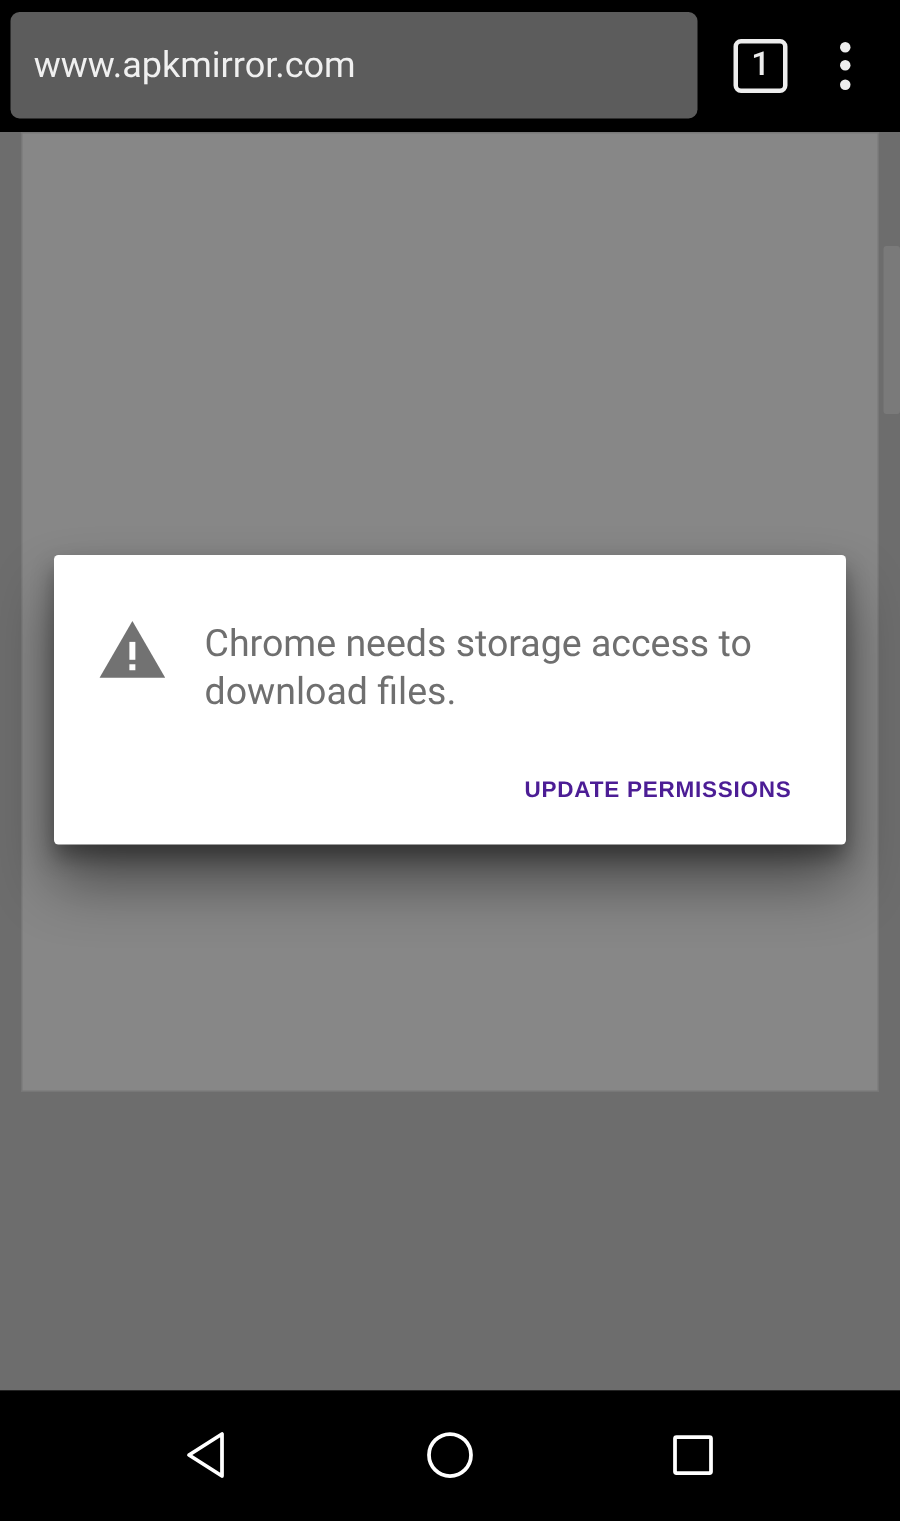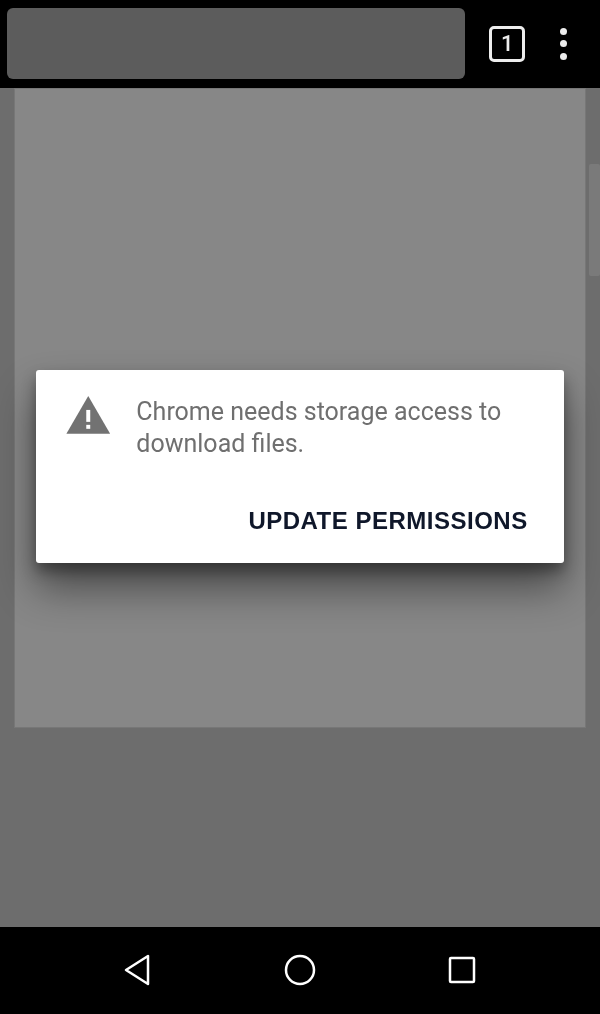--- a/index.html
+++ b/index.html
@@ -57,51 +57,52 @@
   .scroll-thumb {
     position: absolute; right: 0; top: 164px; width: 11px; height: 112px;
     background: #7a7a7a; border-radius: 2px;
   }
 
   
   .dialog {
     position: absolute; left: 36.35px; top: 370.4px; width: 527.3px; height: 193px;
     background: #fff; border-radius: 3px;
     box-shadow: 0 25px 40px rgba(0,0,0,0.45), 0 8px 14px rgba(0,0,0,0.35);
-    padding: 26px 30px 18px 30px;
+    padding: 44px 30px 18px 30px;
     display: flex; flex-direction: column;
   }
   .dialog-body { display: flex; flex: 0 0 auto; }
   .dialog-icon { width: 48px; flex: 0 0 48px; margin-right: 22px; }
   .warn-tri { width: 44.5px; height: 37.8px; }
   .dialog-text {
     flex: 1; color: #6f6f6f; font-size: 25px; line-height: 1.28;
   }
   .dialog-actions {
     margin-top: auto; display: flex; justify-content: flex-end;
   }
   .dialog-btn {
     border: none; background: transparent; cursor: pointer;
-    color: #0f172a; font-size: 24px; font-weight: 600;
+    color: #4c1d95; font-size: 15px; font-weight: 600;
     letter-spacing: 0.5px; padding: 10px 6px;
   }
 
   
   .navbar {
     position: absolute; left: 0; bottom: 0; width: 600px; height: 87.5px;
     background: #000; display: flex; align-items: center; justify-content: space-evenly;
   }
   .nav-btn { width: 48px; height: 48px; display: flex; align-items: center; justify-content: center; cursor: pointer; }
   .nav-back svg, .nav-home svg, .nav-recent svg { stroke: #fff; fill: none; }
 </style>
 </head>
 <body>
 
 <div class="topbar">
   <div class="omnibox">
+    <span class="url-main">www.apkmirror.com</span>
   </div>
   <div class="tabcount">
     <span>1</span>
   </div>
   <div class="kebab">
     <span></span>
     <span></span>
     <span></span>
   </div>
 </div>

